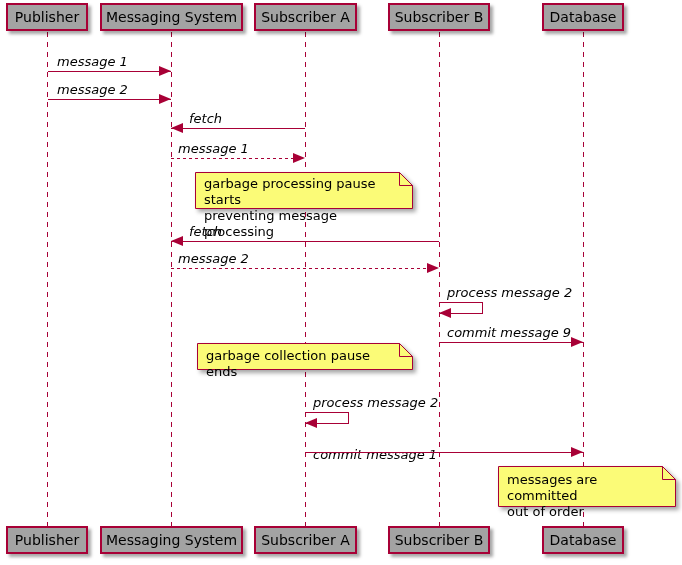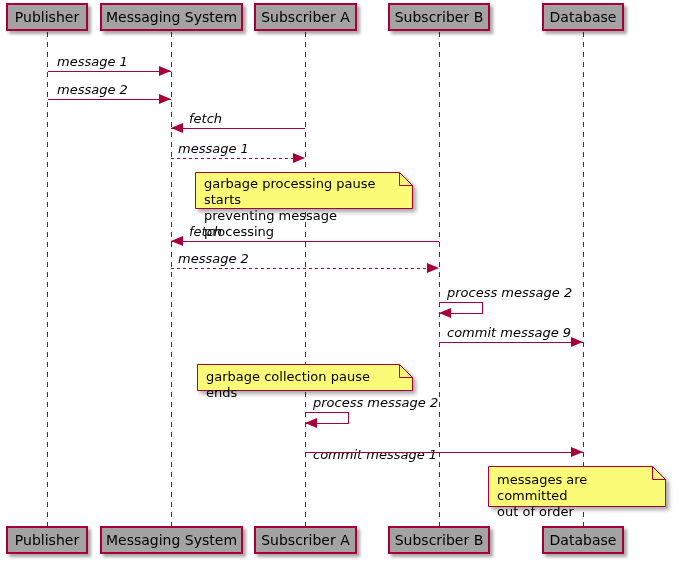--- a/index.html
+++ b/index.html
@@ -104,21 +104,21 @@
     <div class="hline" style="left:439px;top:313px;width:44px"></div>
     <div class="ah l" style="left:439px;top:308px"></div>
   </div>
 
   <div>
     <div class="msg-label" style="left:447px;top:325px">commit message 9</div>
     <div class="hline" style="left:439px;top:342px;width:144px"></div>
     <div class="ah r" style="left:571px;top:337px"></div>
   </div>
 
-  <div class="note" style="left:197px;top:364px;width:216px;height:27px">
+  <div class="note" style="left:197px;top:343px;width:216px;height:27px">
     <svg width="216" height="27" viewBox="0 0 216 27">
       <path d="M0.5,0.5 L202.5,0.5 L215.5,13.5 L215.5,26.5 L0.5,26.5 Z" fill="#FBFB77" stroke="#A80036" stroke-width="1"></path>
       <path d="M202.5,0.5 L202.5,13.5 L215.5,13.5 Z" fill="#FBFB77" stroke="#A80036" stroke-width="1"></path>
     </svg>
     <div class="note-text" style="top:5px">garbage collection pause ends</div>
   </div>
 
   <div>
     <div class="msg-label" style="left:313px;top:395px">process message 2</div>
     <div class="hline" style="left:305px;top:412px;width:44px"></div>
@@ -126,21 +126,21 @@
     <div class="hline" style="left:305px;top:423px;width:44px"></div>
     <div class="ah l" style="left:305px;top:418px"></div>
   </div>
 
   <div>
     <div class="msg-label" style="left:313px;top:447px">commit message 1</div>
     <div class="hline" style="left:305px;top:452px;width:278px"></div>
     <div class="ah r" style="left:571px;top:447px"></div>
   </div>
 
-  <div class="note" style="left:488px;top:466px;width:178px;height:30px">
+  <div class="note" style="left:498px;top:466px;width:178px;height:30px">
     <svg width="178" height="41" viewBox="0 0 178 41">
       <path d="M0.5,0.5 L164.5,0.5 L177.5,13.5 L177.5,40.5 L0.5,40.5 Z" fill="#FBFB77" stroke="#A80036" stroke-width="1"></path>
       <path d="M164.5,0.5 L164.5,13.5 L177.5,13.5 Z" fill="#FBFB77" stroke="#A80036" stroke-width="1"></path>
     </svg>
     <div class="note-text" style="top:6px">messages are committed
 out of order</div>
   </div>
 
   <div class="pbox" style="left:6px;top:3px;width:82px">Publisher</div>
   <div class="pbox" style="left:100px;top:3px;width:143px">Messaging System</div>

